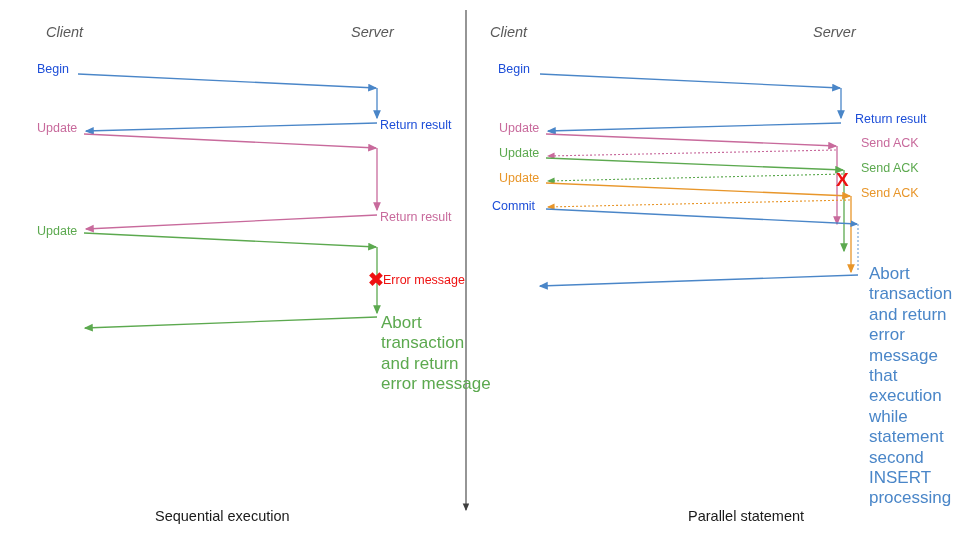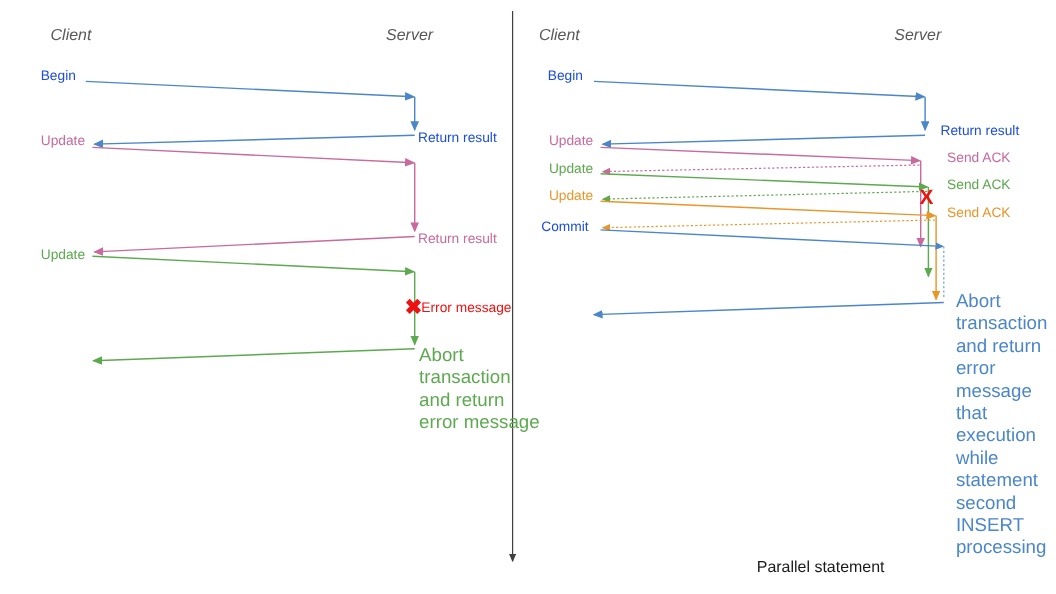--- a/index.html
+++ b/index.html
@@ -216,17 +216,18 @@
     <div>and return</div>
     <div>error message</div>
     <div>that execution</div>
     <div>while</div>
     <div>statement</div>
     <div>second</div>
     <div>INSERT</div>
     <div>processing</div>
   </div>
 
+  <div class="lbl caption" style="left:155px; top:508px;">Sequential execution</div>
   <div class="lbl caption" style="left:688px; top:508px;">Parallel statement</div>
 
   <div class="lbl timelbl" style="left:451px; top:516px;margin-top:48px;">Time</div>
 
 </div>
 
 </body></html>

